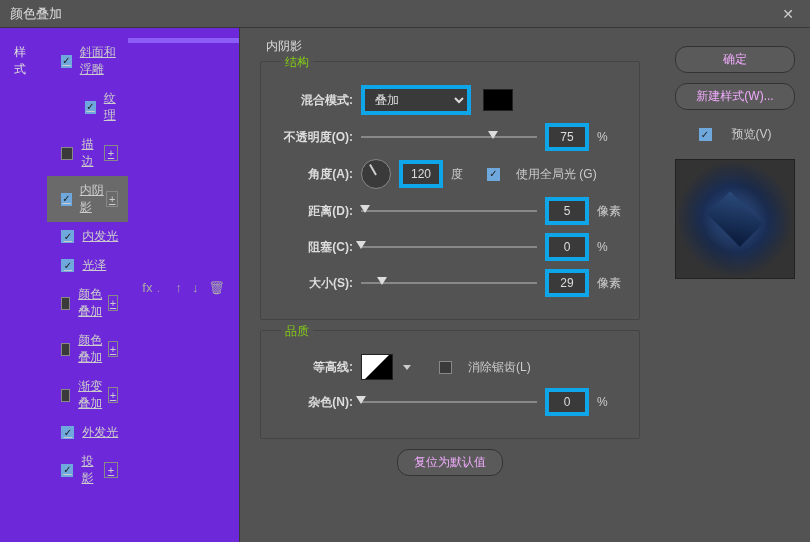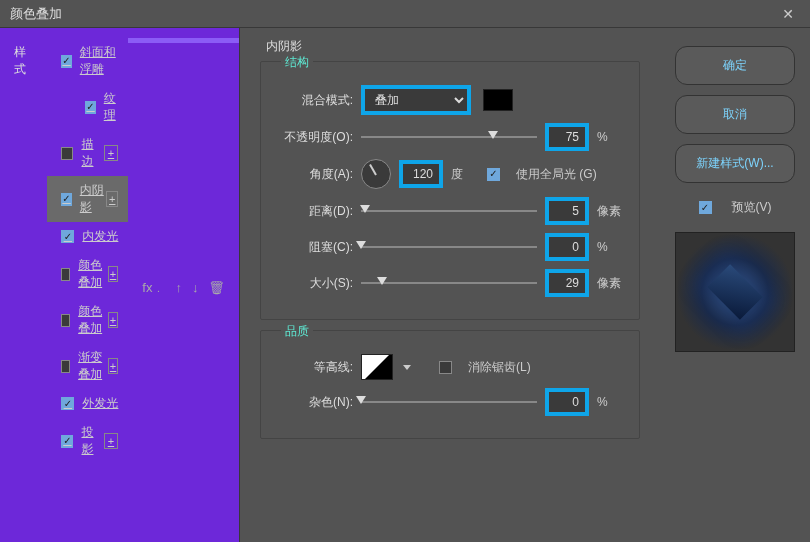--- a/index.html
+++ b/index.html
@@ -22,37 +22,37 @@
 .chk.on { background: #6fa8dc; border-color:#6fa8dc;}
 .chk.on::after { content: "✓"; color: #222; font-size: 10px; line-height: 1; }
 .plus { margin-left: auto; width: 16px; height: 16px; border: 1px solid #888; display:flex; align-items:center; justify-content:center; font-size:11px; color:#ccc; }
 .sidebar-footer { display:flex; gap:10px; padding:8px 14px; border-top:5px solid #8b5cf6; align-items:center;}
 .ico { color:#aaa; font-size:13px; cursor:pointer;}
 .ico.right{margin-left:auto;}
 
 .content { flex: 1; padding: 10px 20px; position:relative;}
 .panel-title { font-size: 12px; color: #ddd; margin-bottom: 6px; padding-left: 6px;}
 .group { border: 1px solid #444; border-radius: 2px; padding: 12px 14px 14px 14px; margin-bottom: 10px; position:relative;}
-.group-label { position:relative; top:-20px; left:6px; background:#535353; padding:0 4px; display:inline-block; color:#5eead4;}
+.group-label { position:relative; top:-20px; left:6px; background:#535353; padding:0 4px; display:inline-block; color:#84cc16;}
 .group-inner { margin-top:-14px; }
 .row { display: flex; align-items: center; margin: 8px 0; gap: 8px; }
-.row .lbl { width: 78px; text-align: right; color: #ddd; }
+.row .lbl { width: 78px; text-align: right; color: #ddd; font-weight: bold; }
 select, input[type=text].val { background: #3a3a3a; border: 4px solid #0ea5e9; color: #ddd; padding: 3px 6px; font-size: 12px; }
 select { width: 110px; }
 .swatch { width: 30px; height: 22px; background: #000; border:1px solid #222; margin-left:4px;}
 .slider { flex: 1; height: 14px; position: relative; display:flex; align-items:center;}
 .slider .track { height: 2px; background: #888; width: 100%; }
 .slider .thumb { position: absolute; top: 1px; width: 0; height: 0; border-left:5px solid transparent; border-right:5px solid transparent; border-top:8px solid #ddd; transform:translateX(-5px);}
-.val { width: 44px; text-align: right; }
+.val { width: 44px; text-align: center; }
 .unit { width: 28px; color:#ccc;}
 .dial { width: 30px; height: 30px; border: 1px solid #888; border-radius: 50%; position: relative; background:#3a3a3a;}
 .dial::after { content:""; position:absolute; width:2px; height:12px; background:#ccc; left:50%; top:3px; transform-origin:50% 12px; transform:translateX(-50%) rotate(-30deg);}
 .contour { width: 32px; height: 26px; background: linear-gradient(135deg,#fff 49%, #000 51%); border:1px solid #222;}
 .dd { width:0;height:0;border-left:4px solid transparent;border-right:4px solid transparent;border-top:5px solid #ccc; margin-left:2px;}
-.btn { background: #5a5a5a; border: 1px solid #333; border-radius: 12px; padding: 10px 16px; color: #7dd3fc; cursor: pointer; font-size:12px;}
+.btn { background: #5a5a5a; border: 1px solid #333; border-radius: 12px; padding: 4px 16px; color: #f0abfc; cursor: pointer; font-size:12px;}
 .btn-row{display:flex; gap:14px; justify-content:center; margin-top:10px;}
 
 .rightcol { width: 150px; padding: 18px 12px; display:flex; flex-direction:column; align-items:center; gap:10px;}
 .rightcol .btn { width: 120px; text-align:center;}
 .preview-chk { display:flex; align-items:center; gap:12px; margin-top:6px;}
 .preview { width: 120px; height: 120px; background: radial-gradient(circle at 50% 50%, #3a5a8a 0%, #1a2a4a 40%, #333 70%, #333 100%); border:1px solid #222; margin-top:6px; display:flex; align-items:center; justify-content:center;}
 .preview-inner{ width:46px; height:46px; background:linear-gradient(135deg,#2a4a7a,#0a1a3a); transform:rotate(45deg) scaleY(0.7); box-shadow:0 0 20px 12px rgba(30,60,120,0.35);}
 </style>
 </head>
 <body>
@@ -83,20 +83,24 @@
         <div class="sidebar-item sel">
           <span class="chk on"></span>
           <span>内阴影</span>
           <span class="plus">+</span>
         </div>
         <div class="sidebar-item">
           <span class="chk on"></span>
           <span>内发光</span>
         </div>
         <div class="sidebar-item">
+          <span class="chk on"></span>
+          <span>光泽</span>
+        </div>
+        <div class="sidebar-item">
           <span class="chk"></span>
           <span>颜色叠加</span>
           <span class="plus">+</span>
         </div>
         <div class="sidebar-item">
           <span class="chk"></span>
           <span>颜色叠加</span>
           <span class="plus">+</span>
         </div>
         <div class="sidebar-item">
@@ -205,26 +209,26 @@
               <div class="track"></div>
               <div class="thumb" style="left:0%"></div>
             </div>
           <input class="val" type="text" value="0" style="">
           <span class="unit">%</span>
         </div>
       </div>
     </div>
 
     <div class="btn-row">
+      <button class="btn">复位为默认值</button>
     </div>
   </div>
 
   <div class="rightcol">
     <button class="btn">确定</button>
-    <button class="btn">取消</button>
     <button class="btn">新建样式(W)...</button>
     <div class="preview-chk">
       <span class="chk on"></span>
       <span>预览(V)</span>
     </div>
     <div class="preview">
       <div class="preview-inner"></div>
     </div>
   </div>
 

